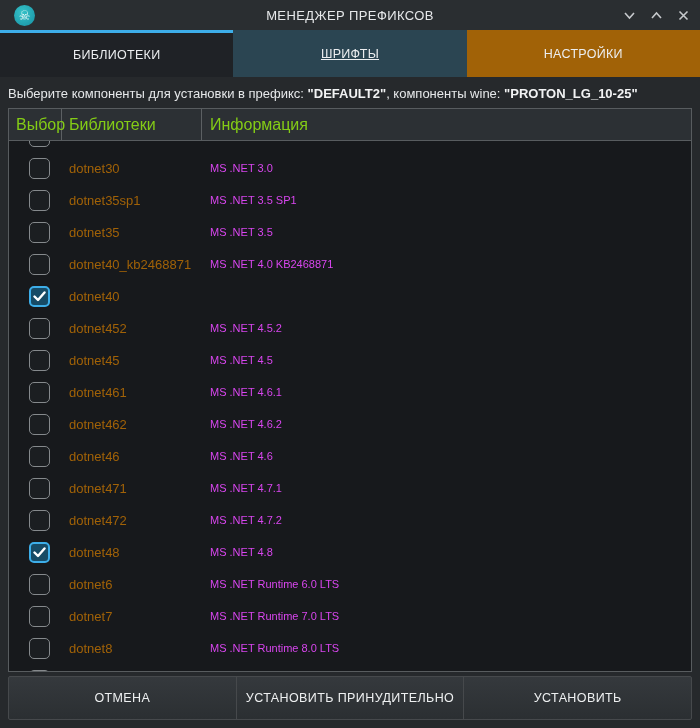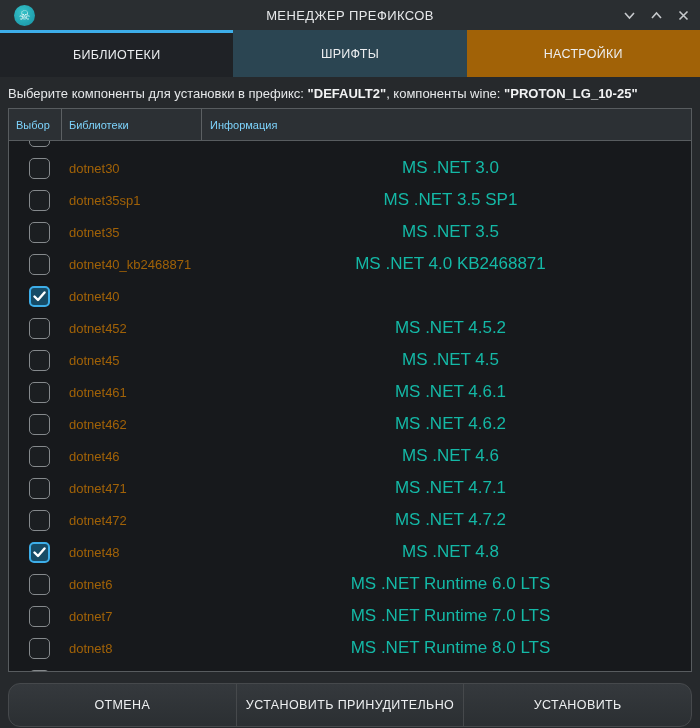--- a/index.html
+++ b/index.html
@@ -30,59 +30,59 @@
     display:flex; align-items:center; gap:14px;
   }
   .win-controls svg { display:block; cursor:default; }
   
   .tabbar { height:47px; display:flex; }
   .tab {
     flex:1; display:flex; align-items:center; justify-content:center;
     font-size:12.5px; letter-spacing:0.3px; color:#eceef0; cursor:default;
   }
   .tab.active { background:#1f2226; border-top:3px solid #3daee9; }
-  .tab.t-fonts { background:#2b4552; }
+  .tab.t-fonts { background:#2b4552;text-decoration:underline; }
   .tab.t-settings { background:#a16207; }
   
   .instruction {
     padding:9px 8px 7px 8px; font-size:13px; color:#e6e8ea; white-space:nowrap;
   }
   .instruction b { font-weight:bold; color:#f2f3f4; }
   
   .table {
     margin:0 8px; border:1px solid #585c5f; height:564px;
     display:flex; flex-direction:column; background:#17191c;
   }
   .thead {
     height:32px; background:#2c3034; display:flex; align-items:stretch;
     border-bottom:1px solid #585c5f; flex:none;
   }
-  .th { display:flex; align-items:center; font-size:11px; color:#7dd3fc; }
+  .th { display:flex; align-items:center; font-size:16px; color:#84cc16; }
   .th-select { width:53px; padding-left:7px; border-right:1px solid #5c6063; }
   .th-name   { width:140px; padding-left:7px; border-right:1px solid #5c6063; }
   .th-info   { flex:1; padding-left:8px; }
   .tbody { flex:1; overflow:hidden; }
   .tbody-offset { margin-top:-21px; }
   .trow { height:32px; display:flex; align-items:center; }
   .cell-check { width:53px; flex:none; display:flex; padding-left:20px; }
   .cell-name  { width:140px; flex:none; padding-left:7px; font-size:13px; color:#a16207; }
-  .cell-info  { flex:1; padding-left:8px; font-size:17px; color:#14b8a6;text-align:center; }
+  .cell-info  { flex:1; padding-left:8px; font-size:11px; color:#d946ef; }
   .checkbox {
     width:21px; height:21px; border:1.5px solid #85898c; border-radius:5px;
     background:#1b1e21; display:flex; align-items:center; justify-content:center;
   }
   .checkbox svg { display:none; }
   .trow.checked .checkbox {
     border:2px solid #3daee9; background:#174b66;
   }
   .trow.checked .checkbox svg { display:block; }
   
   .footer {
-    margin:11px 8px 0 8px; height:44px;
-    border:1px solid #46494c; border-radius:12px;
+    margin:4px 8px 0 8px; height:44px;
+    border:1px solid #46494c; border-radius:2px;
     background:linear-gradient(180deg,#35393d,#2b2f32);
     display:flex; overflow:hidden;
   }
   .fbtn {
     flex:1; display:flex; align-items:center; justify-content:center;
     font-size:12.5px; letter-spacing:0.4px; color:#eef0f1;
     background:transparent; border:none; cursor:default;
     font-family:"Liberation Sans", sans-serif;
   }
   .fbtn + .fbtn { border-left:1px solid #46494c; }

